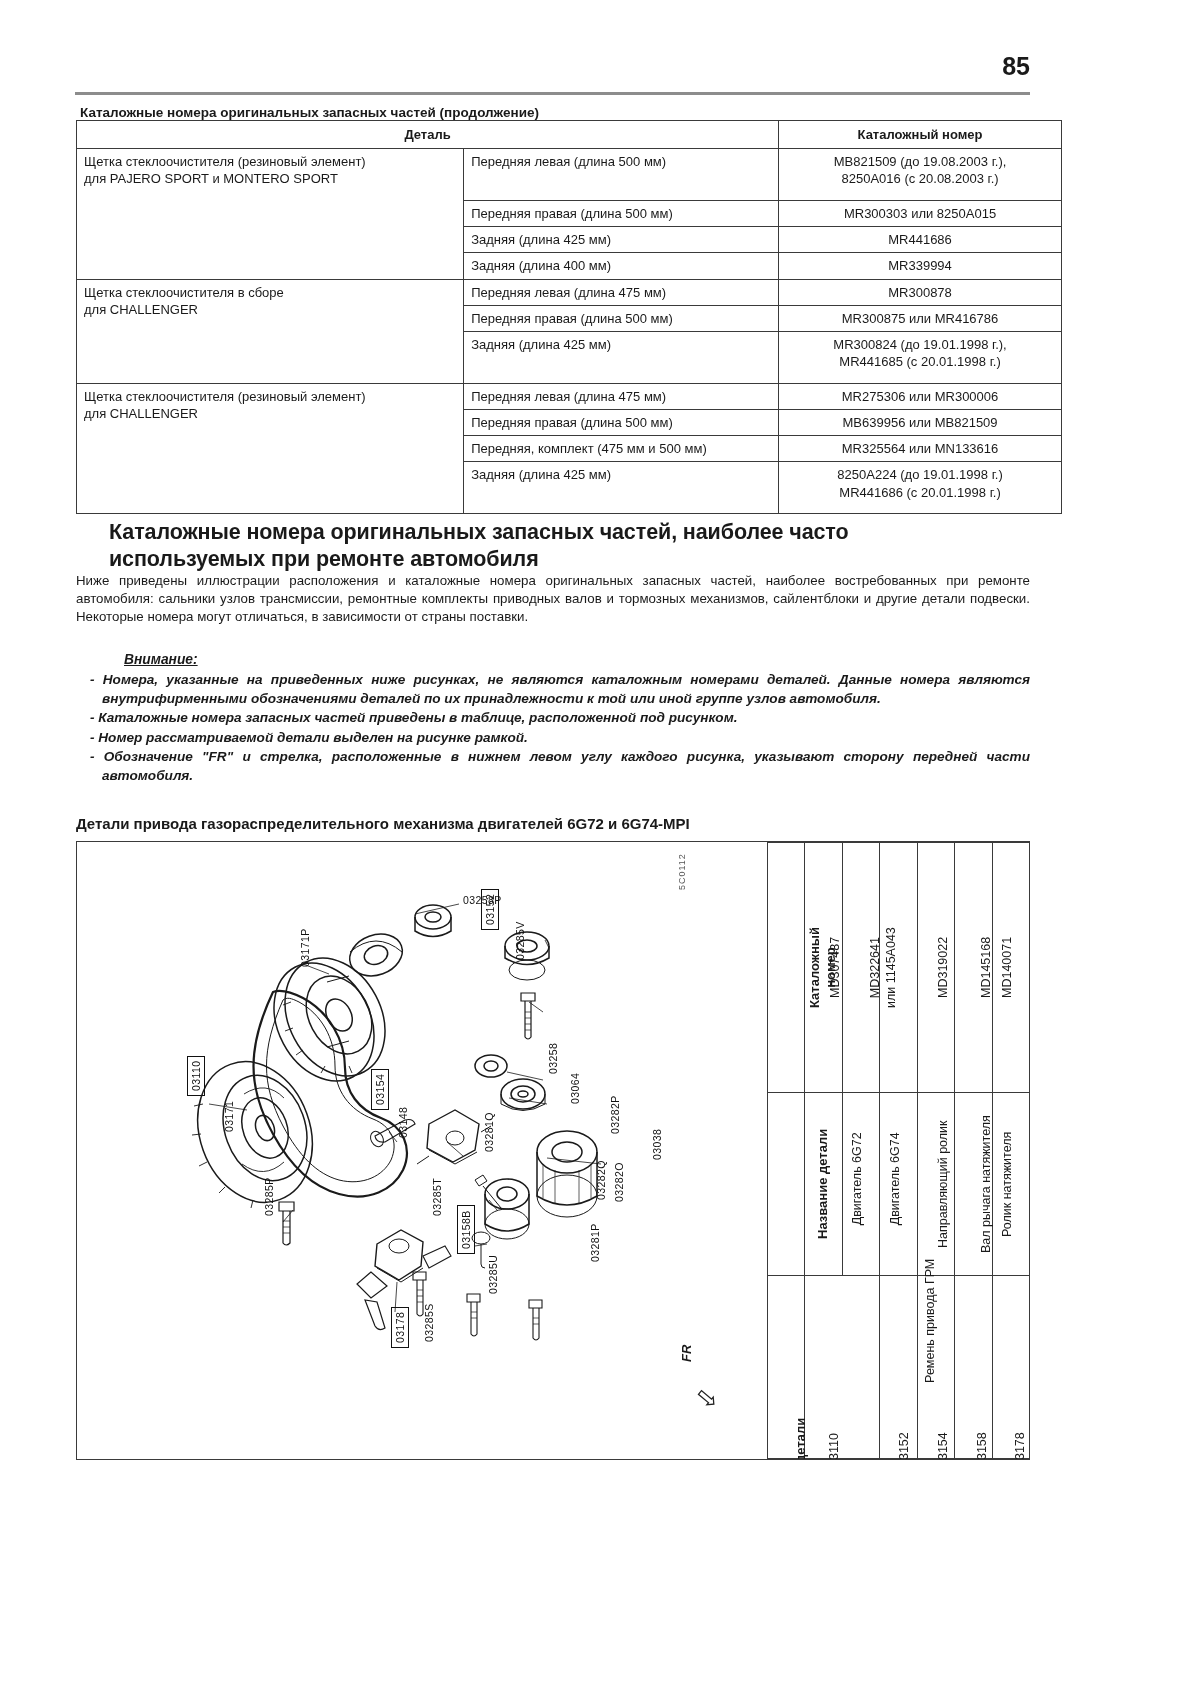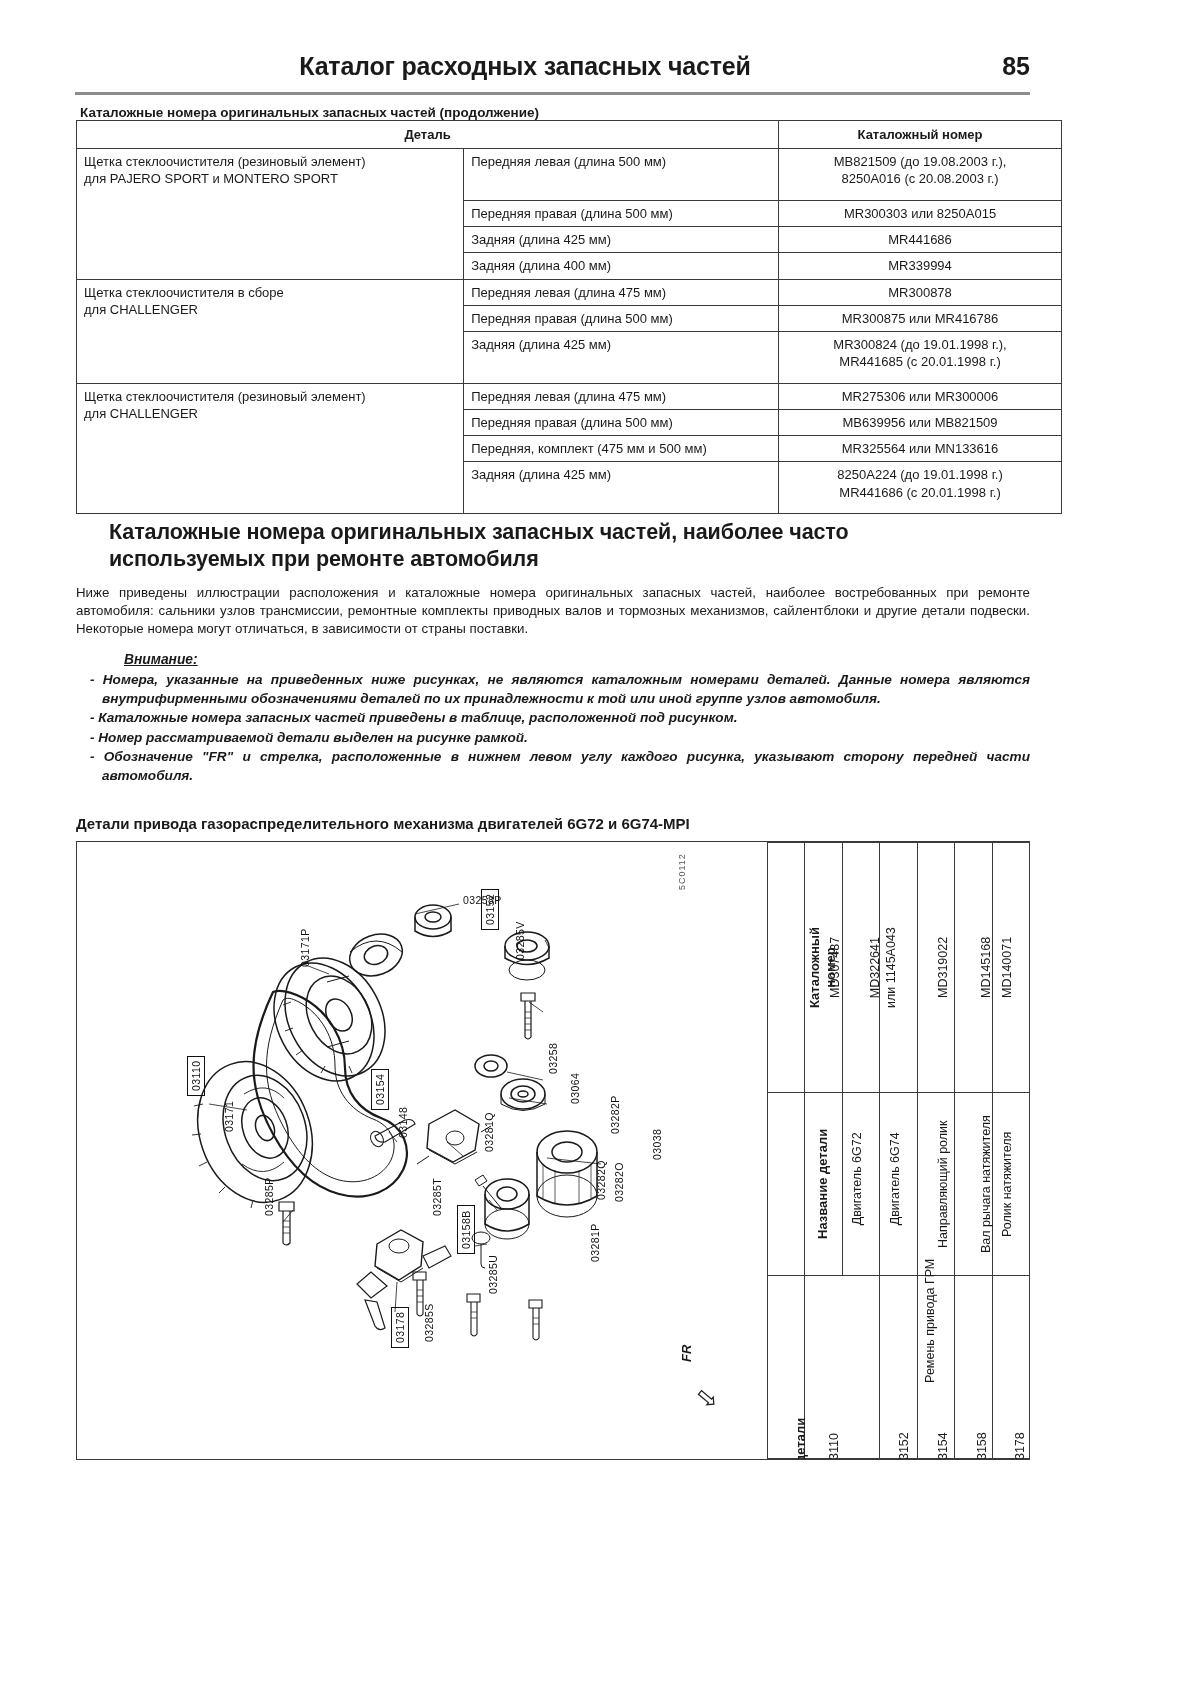--- a/index.html
+++ b/index.html
@@ -57,21 +57,21 @@
   .wt td.tall { height:52px; }
 
   
   .sec-h {
     position:absolute; left:76px; top:519px; width:900px;
     font-size:21.5px; font-weight:bold; line-height:1.24;
     letter-spacing:-0.1px;
     margin-left:33px;
   }
   .intro {
-    position:absolute; left:76px; top:584px; width:954px;
+    position:absolute; left:76px; top:572px; width:954px;
     font-size:13.3px; line-height:1.34; text-align:justify;
   }
   .attn-label {
     position:absolute; left:76px; top:652px;
     font-size:13.8px; font-style:italic; font-weight:bold;
     text-decoration:underline;
     margin-left:48px;
   }
   .attn-list {
     position:absolute; left:90px; top:671px; width:940px;
@@ -140,21 +140,20 @@
   .pt .r-num  { width:55px; }
   .pt .r-name { width:110px; }
   .pt .r-cat  { width:96px; }
 </style>
 </head>
 <body>
 
 <div class="page">
 
   <div class="hdr">
-    <div class="hdr-title">Каталог расходных запасных частей</div>
     <div class="hdr-page">85</div>
   </div>
   <div class="hdr-rule"></div>
 
   <div class="tbl-caption">Каталожные номера оригинальных запасных частей (продолжение)</div>
 
   <table class="wt">
     <tbody>
         <tr>
       <th class="c-part" colspan="2">Деталь</th>

